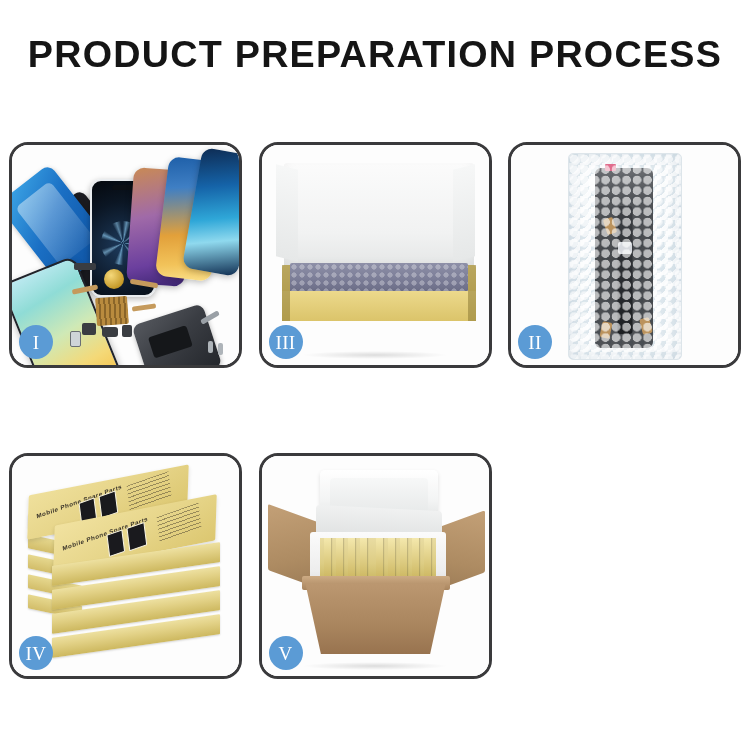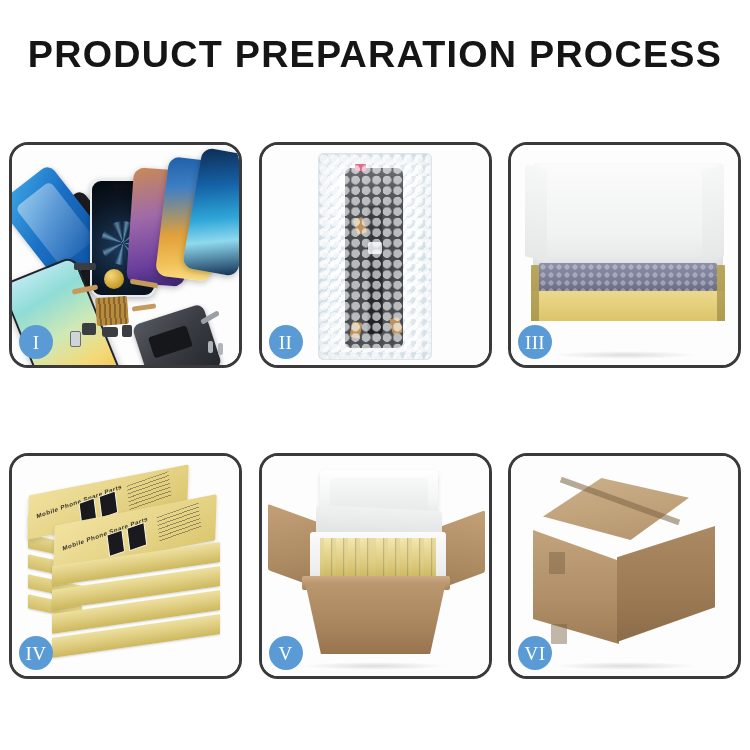--- a/index.html
+++ b/index.html
@@ -345,47 +345,47 @@
           <div class="sm" style="left:188px;top:170px;width:20px;height:5px;transform:rotate(-30deg);background:#9aa0a6;"></div>
           <div class="sm" style="left:196px;top:196px;width:5px;height:12px;background:#aeb4b9;"></div>
           <div class="sm" style="left:206px;top:198px;width:5px;height:12px;background:#aeb4b9;"></div>
         </div>
       </div>
       <div class="badge">I</div>
     </div>
 
     <div class="card">
       <div class="stage">
+        <div class="b3lidback"></div>
+        <div class="b3lidflapL"></div>
+        <div class="b3lidflapR"></div>
+        <div class="b3tray"></div>
+        <div class="b3foam"></div>
+        <div class="b3trayfront"></div>
+        <div class="b3edgeL"></div>
+        <div class="b3edgeR"></div>
+        <div class="pShadow"></div>
+      </div>
+      <div class="badge">III</div>
+    </div>
+
+    <div class="card">
+      <div class="stage">
         <div class="bag">
           <div class="bagInner"></div>
           <div class="bagStrip"></div>
           <div class="bagPink"></div>
           <div class="bagChip" style="top:88px;"></div>
           <div class="bagTan" style="left:36px;top:64px;transform:rotate(-18deg);"></div>
           <div class="bagTan" style="left:32px;top:168px;transform:rotate(12deg);"></div>
           <div class="bagTan" style="left:72px;top:164px;transform:rotate(-14deg);"></div>
           <div class="bubbleOverlay"></div>
         </div>
       </div>
       <div class="badge">II</div>
-    </div>
-
-    <div class="card">
-      <div class="stage">
-        <div class="b3lidback"></div>
-        <div class="b3lidflapL"></div>
-        <div class="b3lidflapR"></div>
-        <div class="b3tray"></div>
-        <div class="b3foam"></div>
-        <div class="b3trayfront"></div>
-        <div class="b3edgeL"></div>
-        <div class="b3edgeR"></div>
-        <div class="pShadow"></div>
-      </div>
-      <div class="badge">III</div>
     </div>
 
     <div class="card">
       <div class="stage">
         <div class="stackWrap">
           <div class="slabL" style="left:6px;top:46px;width:54px;height:14px;transform:skewY(12deg);"></div>
           <div class="slabL" style="left:6px;top:66px;width:54px;height:14px;transform:skewY(12deg);"></div>
           <div class="slabL" style="left:6px;top:86px;width:54px;height:14px;transform:skewY(12deg);"></div>
           <div class="slabL" style="left:6px;top:106px;width:54px;height:14px;transform:skewY(12deg);"></div>
           <div class="slabL" style="left:6px;top:126px;width:54px;height:14px;transform:skewY(12deg);"></div>
@@ -431,27 +431,15 @@
           <div class="c5bar" style="left:92px;"></div>
           <div class="c5bar" style="left:104px;"></div>
         </div>
         <div class="c5rim"></div>
         <div class="c5body"></div>
         <div class="pShadow"></div>
       </div>
       <div class="badge">V</div>
     </div>
 
-    <div class="card">
-      <div class="stage">
-        <div class="c6top"></div>
-        <div class="c6left"></div>
-        <div class="c6right"></div>
-        <div class="c6seamTop"></div>
-        <div class="c6tape" style="left:38px;top:96px;width:16px;height:22px;"></div>
-        <div class="c6tape" style="left:40px;top:168px;width:16px;height:20px;"></div>
-        <div class="pShadow"></div>
-      </div>
-      <div class="badge">VI</div>
-    </div>
 
   </div>
 </div>
 
 </body></html>

